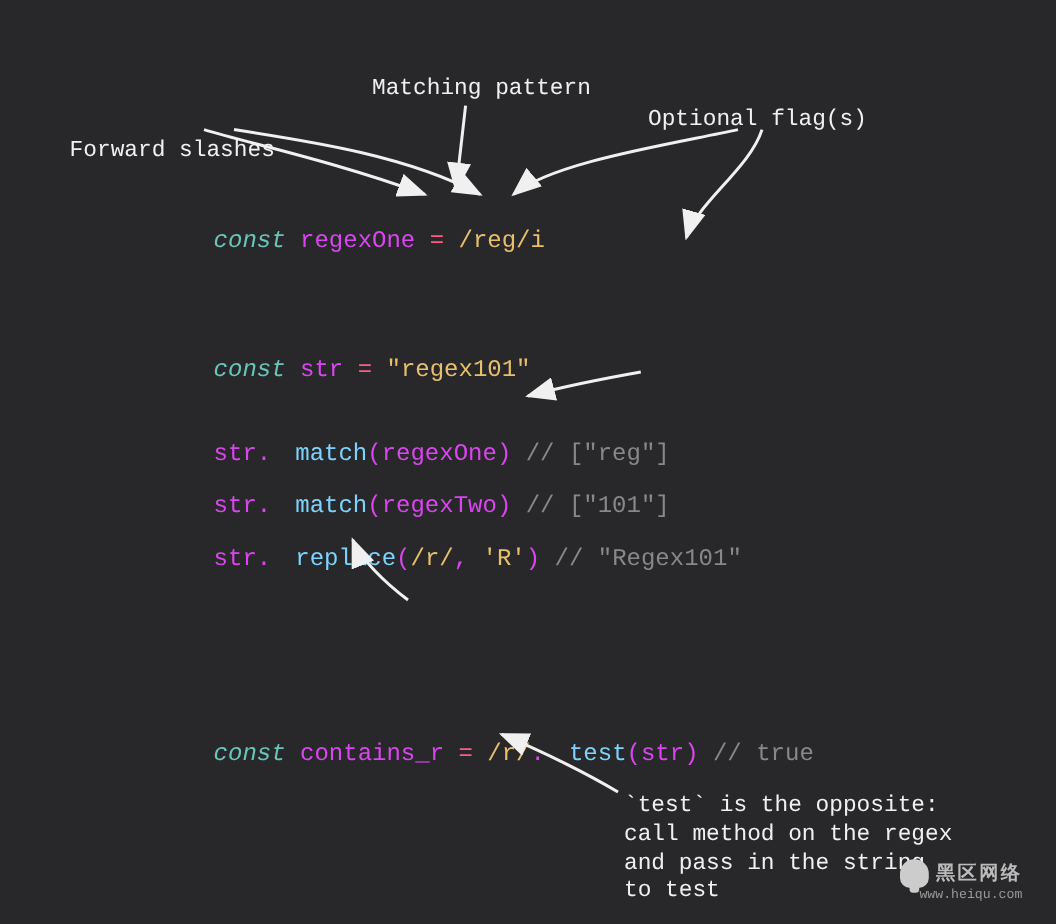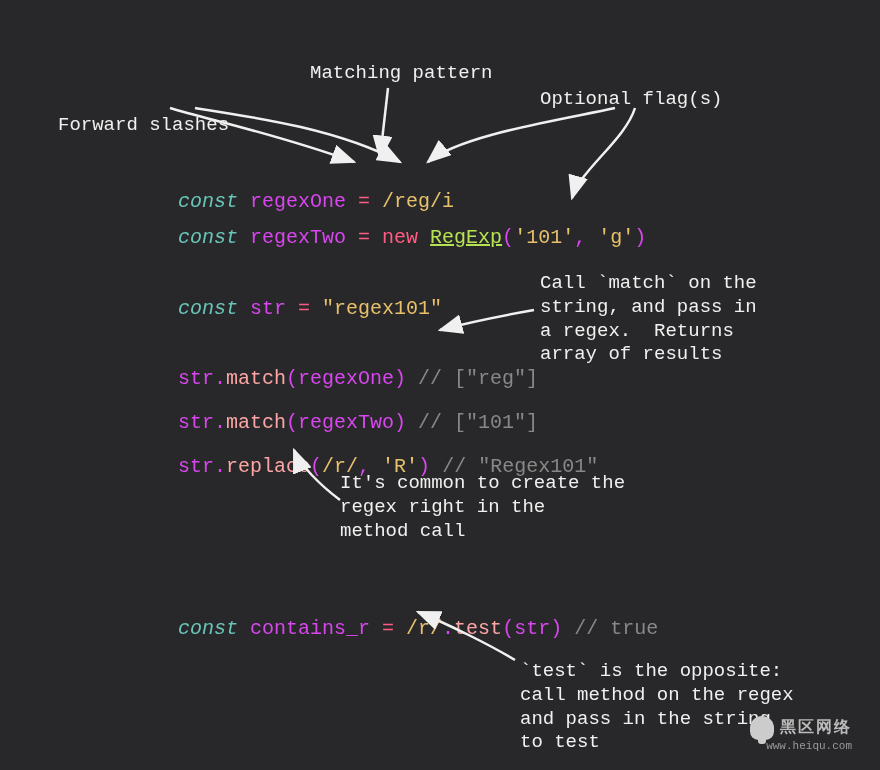--- a/index.html
+++ b/index.html
@@ -9,21 +9,21 @@
     height: 770px;
     font-family: 'Courier New', monospace;
     color: #e8e8e8;
     position: relative;
     overflow: hidden;
   }
   .diagram { position: relative; width: 100%; height: 100%; }
   .code { position: absolute; left: 130px; font-size: 20px; line-height: 1.3; white-space: pre; }
   .kw { color: #68c5b8; font-style: italic; }
   .op { color: #ff5c82; }
-  .fn { color: #fca5a5; }
+  .fn { color: #7dd3fc; margin-left: 20px; }
   .fnU { color: #b6e354; text-decoration: underline; }
   .reg { color: #e8c06b; margin-top: 40px; }
   .str { color: #e8c06b; }
   .cmt { color: #888888; }
   .white { color: #d946ef; }
   .annot {
     position: absolute;
     color: #f0f0f0;
     font-size: 19px;
     line-height: 1.25;
@@ -63,23 +63,20 @@
 <div class="diagram">
 
   <div class="annot" style="left:58px; top:82px;margin-top:32px;">Forward slashes</div>
   <div class="annot" style="left:310px; top:62px;">Matching pattern</div>
   <div class="annot" style="left:540px; top:88px;">Optional flag(s)</div>
 
   <div class="code" style="top:163px;">
     <span class="kw">const</span><span class="white"> regexOne </span><span class="op">= </span><span class="reg">/reg/i</span>
   </div>
 
-  <div class="code" style="top:199px;">
-    <span class="kw">const</span><span class="white"> regexTwo </span><span class="op">= </span><span class="op">new </span><span class="fnU">RegExp</span><span class="white">(</span><span class="str">'101'</span><span class="white">, </span><span class="str">'g'</span><span class="white">)</span>
-  </div>
 
   <div class="code" style="top:270px;">
     <span class="kw">const</span><span class="white"> str </span><span class="op">= </span><span class="str">"regex101"</span>
   </div>
 
   <div class="code" style="top:340px;">
     <span class="white">str.</span><span class="fn">match</span><span class="white">(regexOne) </span><span class="cmt">// ["reg"]</span>
   </div>
 
   <div class="code" style="top:384px;">
@@ -87,27 +84,20 @@
   </div>
 
   <div class="code" style="top:428px;">
     <span class="white">str.</span><span class="fn">replace</span><span class="white">(</span><span class="reg">/r/</span><span class="white">, </span><span class="str">'R'</span><span class="white">) </span><span class="cmt">// "Regex101"</span>
   </div>
 
   <div class="code" style="top:590px;">
     <span class="kw">const</span><span class="white"> contains_r </span><span class="op">= </span><span class="reg">/r/</span><span class="white">.</span><span class="fn">test</span><span class="white">(str) </span><span class="cmt">// true</span>
   </div>
 
-  <div class="annot" style="left:540px; top:272px;">Call `match` on the
-string, and pass in
-a regex.  Returns
-array of results</div>
-  <div class="annot" style="left:340px; top:472px;">It's common to create the
-regex right in the
-method call</div>
   <div class="annot" style="left:520px; top:660px;">`test` is the opposite:
 call method on the regex
 and pass in the string
 to test</div>
 
   <svg class="arrows">
     <defs>
       <marker id="ah" markerWidth="10" markerHeight="8" refX="9" refY="4" orient="auto">
         <path d="M0,0 L10,4 L0,8 Z" fill="#f0f0f0"></path>
       </marker>

